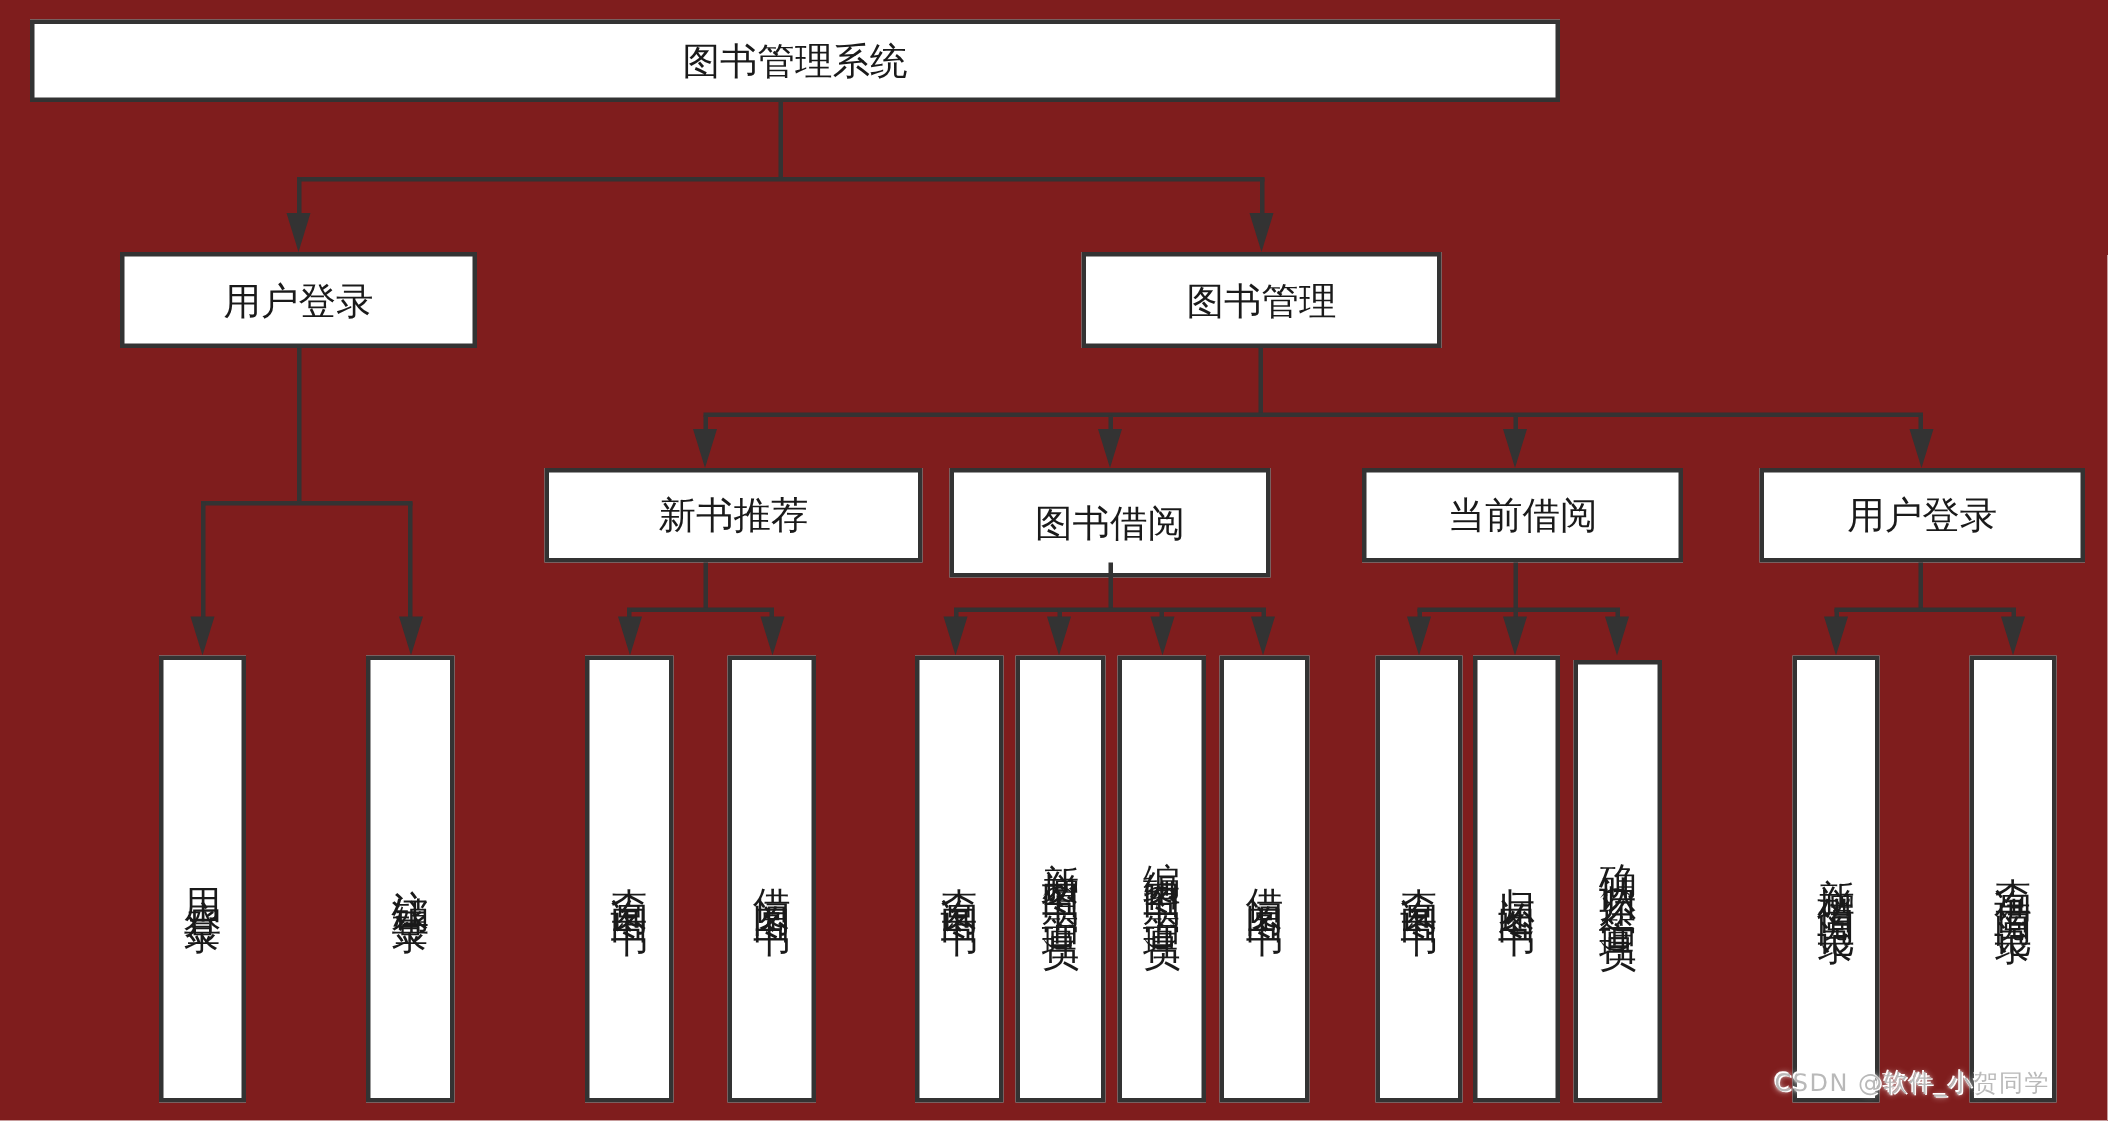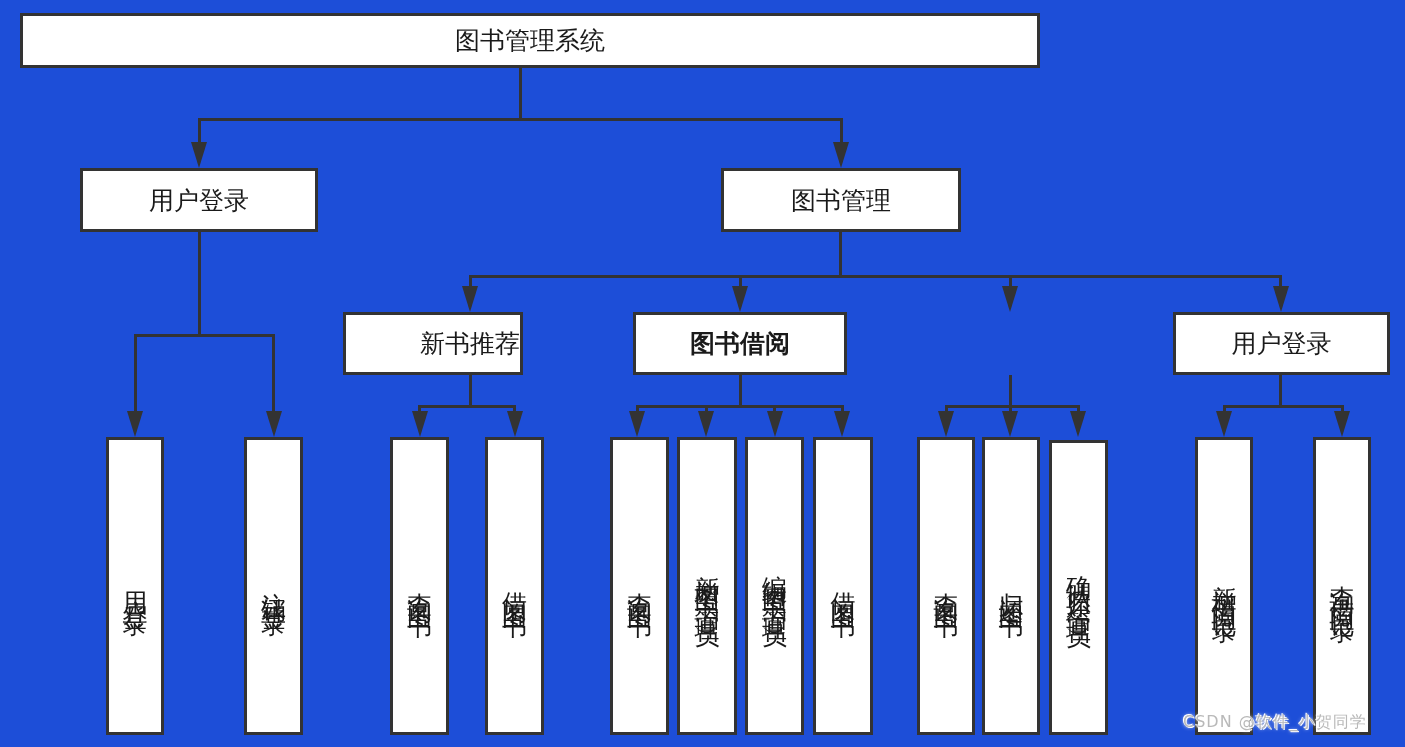--- a/index.html
+++ b/index.html
@@ -5,21 +5,21 @@
   html, body {
     margin: 0;
     padding: 0;
     background: #ffffff;
     font-family: "DejaVu Sans", "Liberation Sans", sans-serif;
   }
   #stage {
     position: relative;
     width: 1405px;
     height: 747px;
-    background: #1d4ed8;
+    background: #7f1d1d;
     overflow: hidden;
   }
   
   .box {
     position: absolute;
     box-sizing: border-box;
     border: 3px solid #333333;
     background: #ffffff;
     display: flex;
     align-items: center;
@@ -97,25 +97,28 @@
   <div class="hline" style="left:468.5px; top:275px; width:813.5px;"></div>
   <div class="vline" style="left:468.5px; top:276.5px; height:12px;"></div>
   <div class="vline" style="left:738.5px; top:276.5px; height:12px;"></div>
   <div class="vline" style="left:1008.5px; top:276.5px; height:12px;"></div>
   <div class="vline" style="left:1279px; top:276.5px; height:12px;"></div>
   <div class="arrow" style="left:462px; top:286px;"></div>
   <div class="arrow" style="left:732px; top:286px;"></div>
   <div class="arrow" style="left:1002px; top:286px;"></div>
   <div class="arrow" style="left:1272.5px; top:286px;"></div>
 
-  <div class="box" style="left:343px; top:312px; width:180px; height:63px;justify-content:flex-end;">
+  <div class="box" style="left:363px; top:312px; width:252px; height:63px;">
     <span>新书推荐</span>
   </div>
-  <div class="box" style="left:633px; top:312px; width:214px; height:63px;font-weight:bold;">
+  <div class="box" style="left:633px; top:312px; width:214px; height:73px;">
     <span>图书借阅</span>
+  </div>
+  <div class="box" style="left:908px; top:312px; width:214px; height:63px;">
+    <span>当前借阅</span>
   </div>
   <div class="box" style="left:1173px; top:312px; width:217px; height:63px;">
     <span>用户登录</span>
   </div>
 
   <div class="vline" style="left:468.5px; top:375px; height:32px;"></div>
   <div class="hline" style="left:418px; top:404.5px; width:98px;"></div>
   <div class="vline" style="left:418px; top:406px; height:8px;"></div>
   <div class="vline" style="left:513px; top:406px; height:8px;"></div>
   <div class="arrow" style="left:411.5px; top:411px;"></div>

